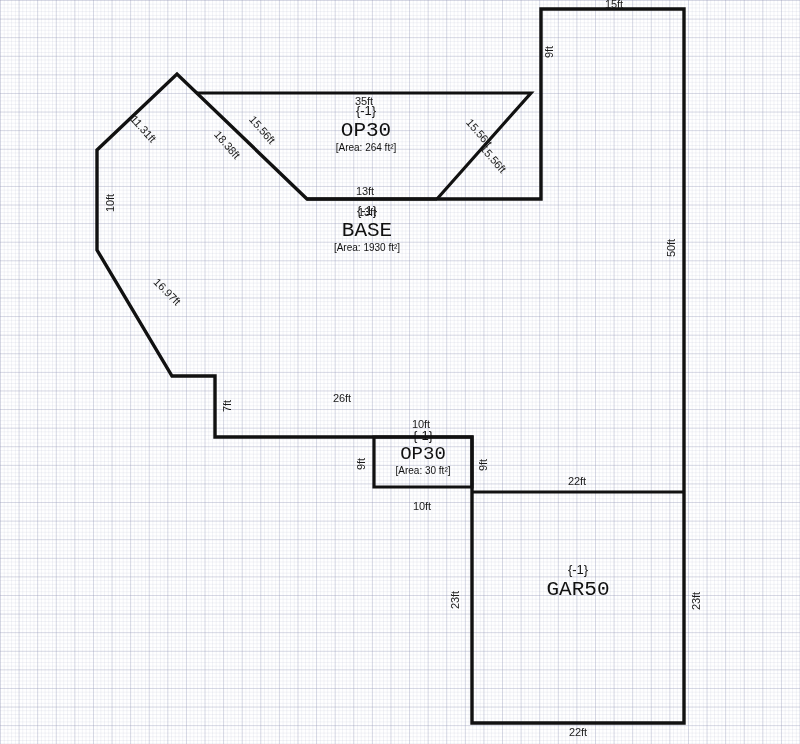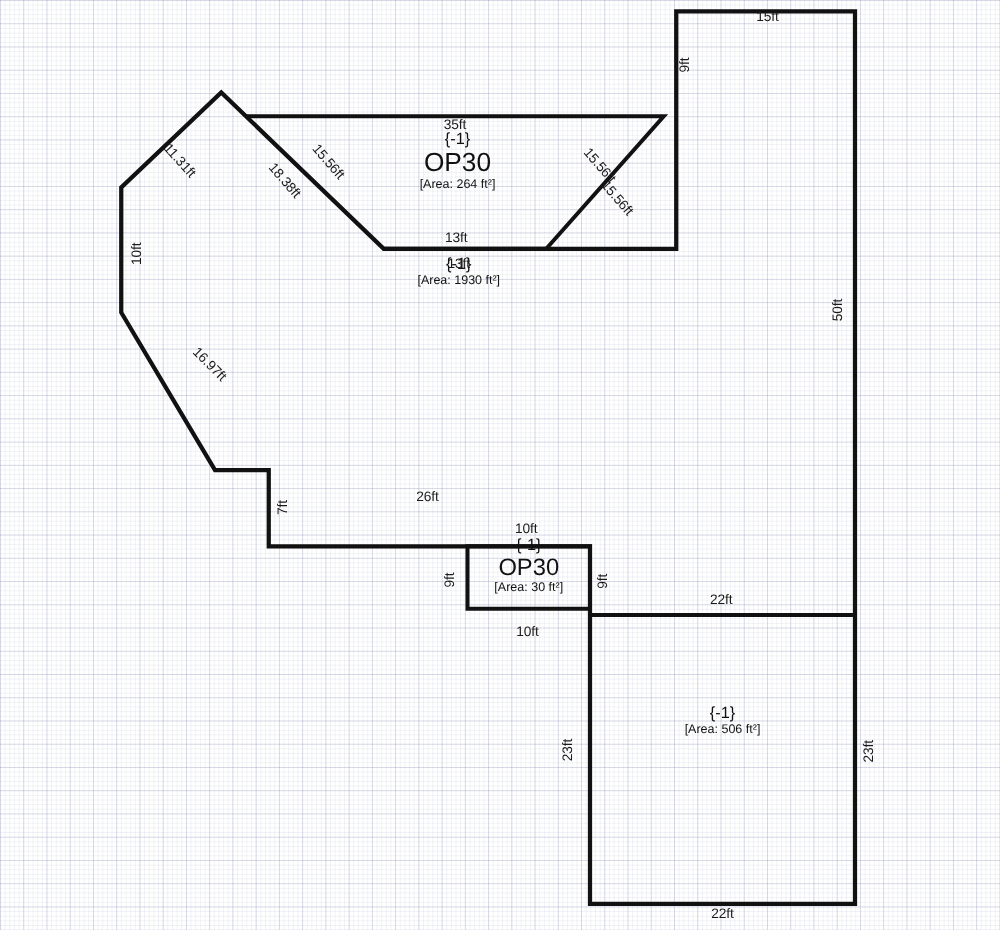--- a/index.html
+++ b/index.html
@@ -65,21 +65,21 @@
     white-space: nowrap;
     line-height: 1.12;
     color: #111111;
   }
   .room-tag {
     font-size: 13px;
     font-family: "Liberation Sans", sans-serif;
   }
   .room-name {
     font-size: 21px;
-    font-family: Liberation Sans, sans-serif;
+    font-family: Liberation Mono, monospace;
   }
   .room-name.small {
     font-size: 19px;
   }
   .room-area {
     font-size: 10px;
     font-family: "Liberation Sans", sans-serif;
   }
 </style>
 </head>
@@ -119,36 +119,37 @@
   </svg>
 
   <div class="room-block" style="left:296px; top:104px; width:140px;">
     <div class="room-tag">{-1}</div>
     <div class="room-name">OP30</div>
     <div class="room-area">[Area: 264 ft²]</div>
   </div>
 
   <div class="room-block" style="left:292px; top:204px; width:150px;">
     <div class="room-tag">{-1}</div>
+    <div class="room-name">BASE</div>
     <div class="room-area">[Area: 1930 ft²]</div>
   </div>
 
   <div class="room-block" style="left:353px; top:429px; width:140px;">
     <div class="room-tag">{-1}</div>
     <div class="room-name room-name small">OP30</div>
     <div class="room-area">[Area: 30 ft²]</div>
   </div>
 
   <div class="room-block" style="left:493px; top:563px; width:170px;">
     <div class="room-tag">{-1}</div>
-    <div class="room-area">[Area: 506 ft²]</div>
+    <div class="room-name">GAR50</div>
   </div>
 
   <div id="dimension-layer">
-      <div class="dim-label" style="left: 614px; top: 14px; transform: translate(-50%, -50%) rotate(0deg);">15ft</div>
+      <div class="dim-label" style="left: 614px; top: 4px; transform: translate(-50%, -50%) rotate(0deg);">15ft</div>
       <div class="dim-label" style="left: 549px; top: 52px; transform: translate(-50%, -50%) rotate(-90deg);">9ft</div>
       <div class="dim-label" style="left: 671px; top: 248px; transform: translate(-50%, -50%) rotate(-90deg);">50ft</div>
       <div class="dim-label" style="left: 143px; top: 129px; transform: translate(-50%, -50%) rotate(48deg);">11.31ft</div>
       <div class="dim-label" style="left: 227px; top: 145px; transform: translate(-50%, -50%) rotate(49deg);">18.38ft</div>
       <div class="dim-label" style="left: 262px; top: 130px; transform: translate(-50%, -50%) rotate(49deg);">15.56ft</div>
       <div class="dim-label" style="left: 364px; top: 101px; transform: translate(-50%, -50%) rotate(0deg);">35ft</div>
       <div class="dim-label" style="left: 479px; top: 133px; transform: translate(-50%, -50%) rotate(49deg);">15.56ft</div>
       <div class="dim-label" style="left: 493px; top: 159px; transform: translate(-50%, -50%) rotate(49deg);">15.56ft</div>
       <div class="dim-label" style="left: 365px; top: 191px; transform: translate(-50%, -50%) rotate(0deg);">13ft</div>
       <div class="dim-label" style="left: 367px; top: 212px; transform: translate(-50%, -50%) rotate(0deg);">13ft</div>

